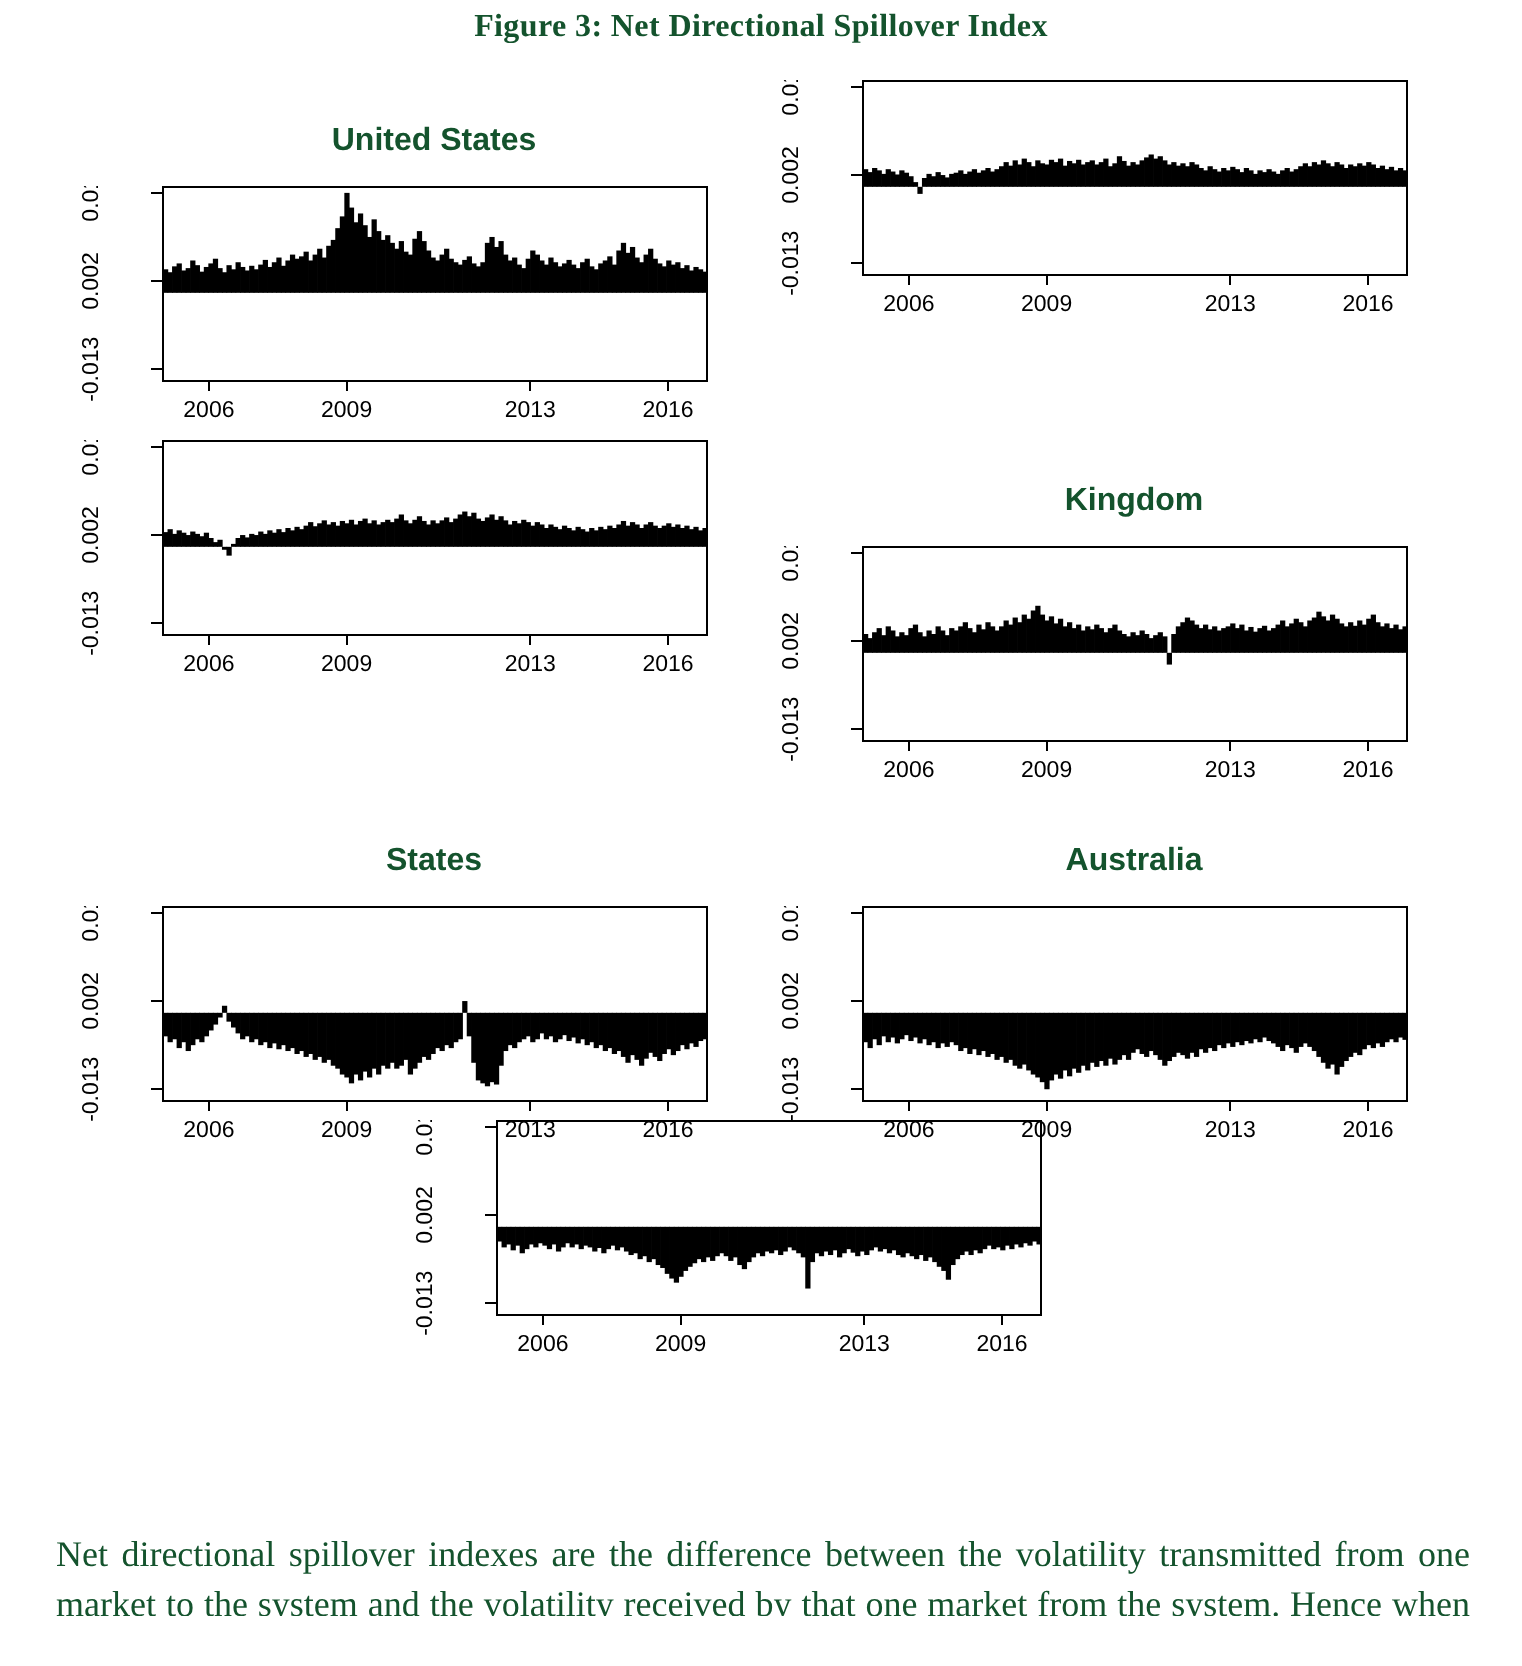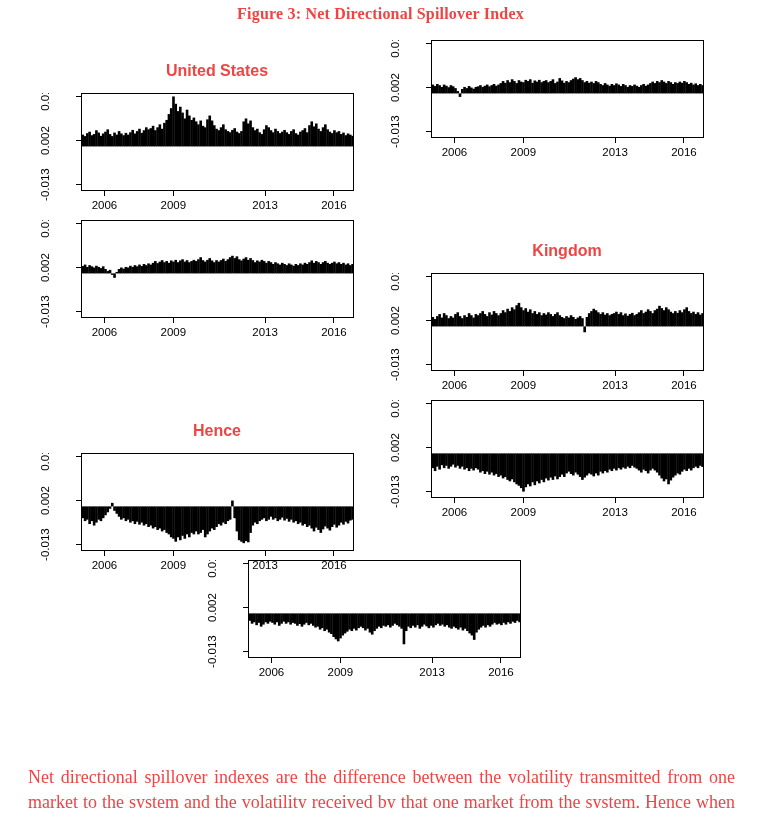--- a/index.html
+++ b/index.html
@@ -1,17 +1,17 @@
 <!DOCTYPE html>
 <html><head>
 <meta charset="utf-8">
 <style>
   html,body{margin:0;padding:0;background:#fff;}
   .page{position:relative;width:761px;height:808px;background:#ffffff;overflow:hidden;
-        font-family:"Liberation Serif",serif;color:#ef4444;text-decoration:underline;}
+        font-family:"Liberation Serif",serif;color:#14532d;text-decoration:underline;}
   .fig-title{position:absolute;top:5px;left:0;width:100%;text-align:center;
              font-weight:bold;font-size:16px;letter-spacing:0.2px;}
   .panel{position:absolute;width:380px;height:183px;}
   .panel-title{height:53px;display:flex;justify-content:center;align-items:flex-end;
                padding-bottom:13px;box-sizing:border-box;transform:translateX(4px);
                font-family:"Liberation Sans",sans-serif;font-weight:bold;font-size:16px;}
   .panel svg{display:block;}
   .caption{position:absolute;top:765px;left:28px;right:26px;margin:0;
            font-size:18px;line-height:1.38;text-align:justify;}
 </style>
@@ -578,21 +578,21 @@
         <line x1="150.31434599156188" x2="150.31434599156188" y1="97.5" y2="102.5" stroke="#000000" shape-rendering="crispEdges"></line>
         <text x="150.31434599156188" y="115.5" text-anchor="middle" font-size="11.5" font-family="&quot;Liberation Sans&quot;, sans-serif" fill="#000000">2009</text>
         <line x1="242.1286919831238" x2="242.1286919831238" y1="97.5" y2="102.5" stroke="#000000" shape-rendering="crispEdges"></line>
         <text x="242.1286919831238" y="115.5" text-anchor="middle" font-size="11.5" font-family="&quot;Liberation Sans&quot;, sans-serif" fill="#000000">2013</text>
         <line x1="310.9894514767952" x2="310.9894514767952" y1="97.5" y2="102.5" stroke="#000000" shape-rendering="crispEdges"></line>
         <text x="310.9894514767952" y="115.5" text-anchor="middle" font-size="11.5" font-family="&quot;Liberation Sans&quot;, sans-serif" fill="#000000">2016</text>
       </svg>
   </div>
 
   <div class="panel" style="left:23px;top:400px">
-    <div class="panel-title">Hence</div>
+    <div class="panel-title">States</div>
     <svg width="380" height="130" viewBox="0 0 380 130">
         <rect x="58.50" y="53.41" width="2.62" height="11.76" fill="#000000"></rect>
         <rect x="60.77" y="53.41" width="2.62" height="14.70" fill="#000000"></rect>
         <rect x="63.03" y="53.41" width="2.62" height="13.23" fill="#000000"></rect>
         <rect x="65.30" y="53.41" width="2.62" height="17.64" fill="#000000"></rect>
         <rect x="67.57" y="53.41" width="2.62" height="14.70" fill="#000000"></rect>
         <rect x="69.83" y="53.41" width="2.62" height="19.11" fill="#000000"></rect>
         <rect x="72.10" y="53.41" width="2.62" height="16.17" fill="#000000"></rect>
         <rect x="74.37" y="53.41" width="2.62" height="13.23" fill="#000000"></rect>
         <rect x="76.63" y="53.41" width="2.62" height="14.70" fill="#000000"></rect>
@@ -719,20 +719,21 @@
         <line x1="150.31434599156188" x2="150.31434599156188" y1="97.5" y2="102.5" stroke="#000000" shape-rendering="crispEdges"></line>
         <text x="150.31434599156188" y="115.5" text-anchor="middle" font-size="11.5" font-family="&quot;Liberation Sans&quot;, sans-serif" fill="#000000">2009</text>
         <line x1="242.1286919831238" x2="242.1286919831238" y1="97.5" y2="102.5" stroke="#000000" shape-rendering="crispEdges"></line>
         <text x="242.1286919831238" y="115.5" text-anchor="middle" font-size="11.5" font-family="&quot;Liberation Sans&quot;, sans-serif" fill="#000000">2013</text>
         <line x1="310.9894514767952" x2="310.9894514767952" y1="97.5" y2="102.5" stroke="#000000" shape-rendering="crispEdges"></line>
         <text x="310.9894514767952" y="115.5" text-anchor="middle" font-size="11.5" font-family="&quot;Liberation Sans&quot;, sans-serif" fill="#000000">2016</text>
       </svg>
   </div>
 
   <div class="panel" style="left:373px;top:400px">
+    <div class="panel-title">Australia</div>
     <svg width="380" height="130" viewBox="0 0 380 130">
         <rect x="58.50" y="53.41" width="2.62" height="14.70" fill="#000000"></rect>
         <rect x="60.77" y="53.41" width="2.62" height="17.64" fill="#000000"></rect>
         <rect x="63.03" y="53.41" width="2.62" height="13.23" fill="#000000"></rect>
         <rect x="65.30" y="53.41" width="2.62" height="16.17" fill="#000000"></rect>
         <rect x="67.57" y="53.41" width="2.62" height="11.76" fill="#000000"></rect>
         <rect x="69.83" y="53.41" width="2.62" height="14.70" fill="#000000"></rect>
         <rect x="72.10" y="53.41" width="2.62" height="12.35" fill="#000000"></rect>
         <rect x="74.37" y="53.41" width="2.62" height="15.28" fill="#000000"></rect>
         <rect x="76.63" y="53.41" width="2.62" height="13.23" fill="#000000"></rect>

